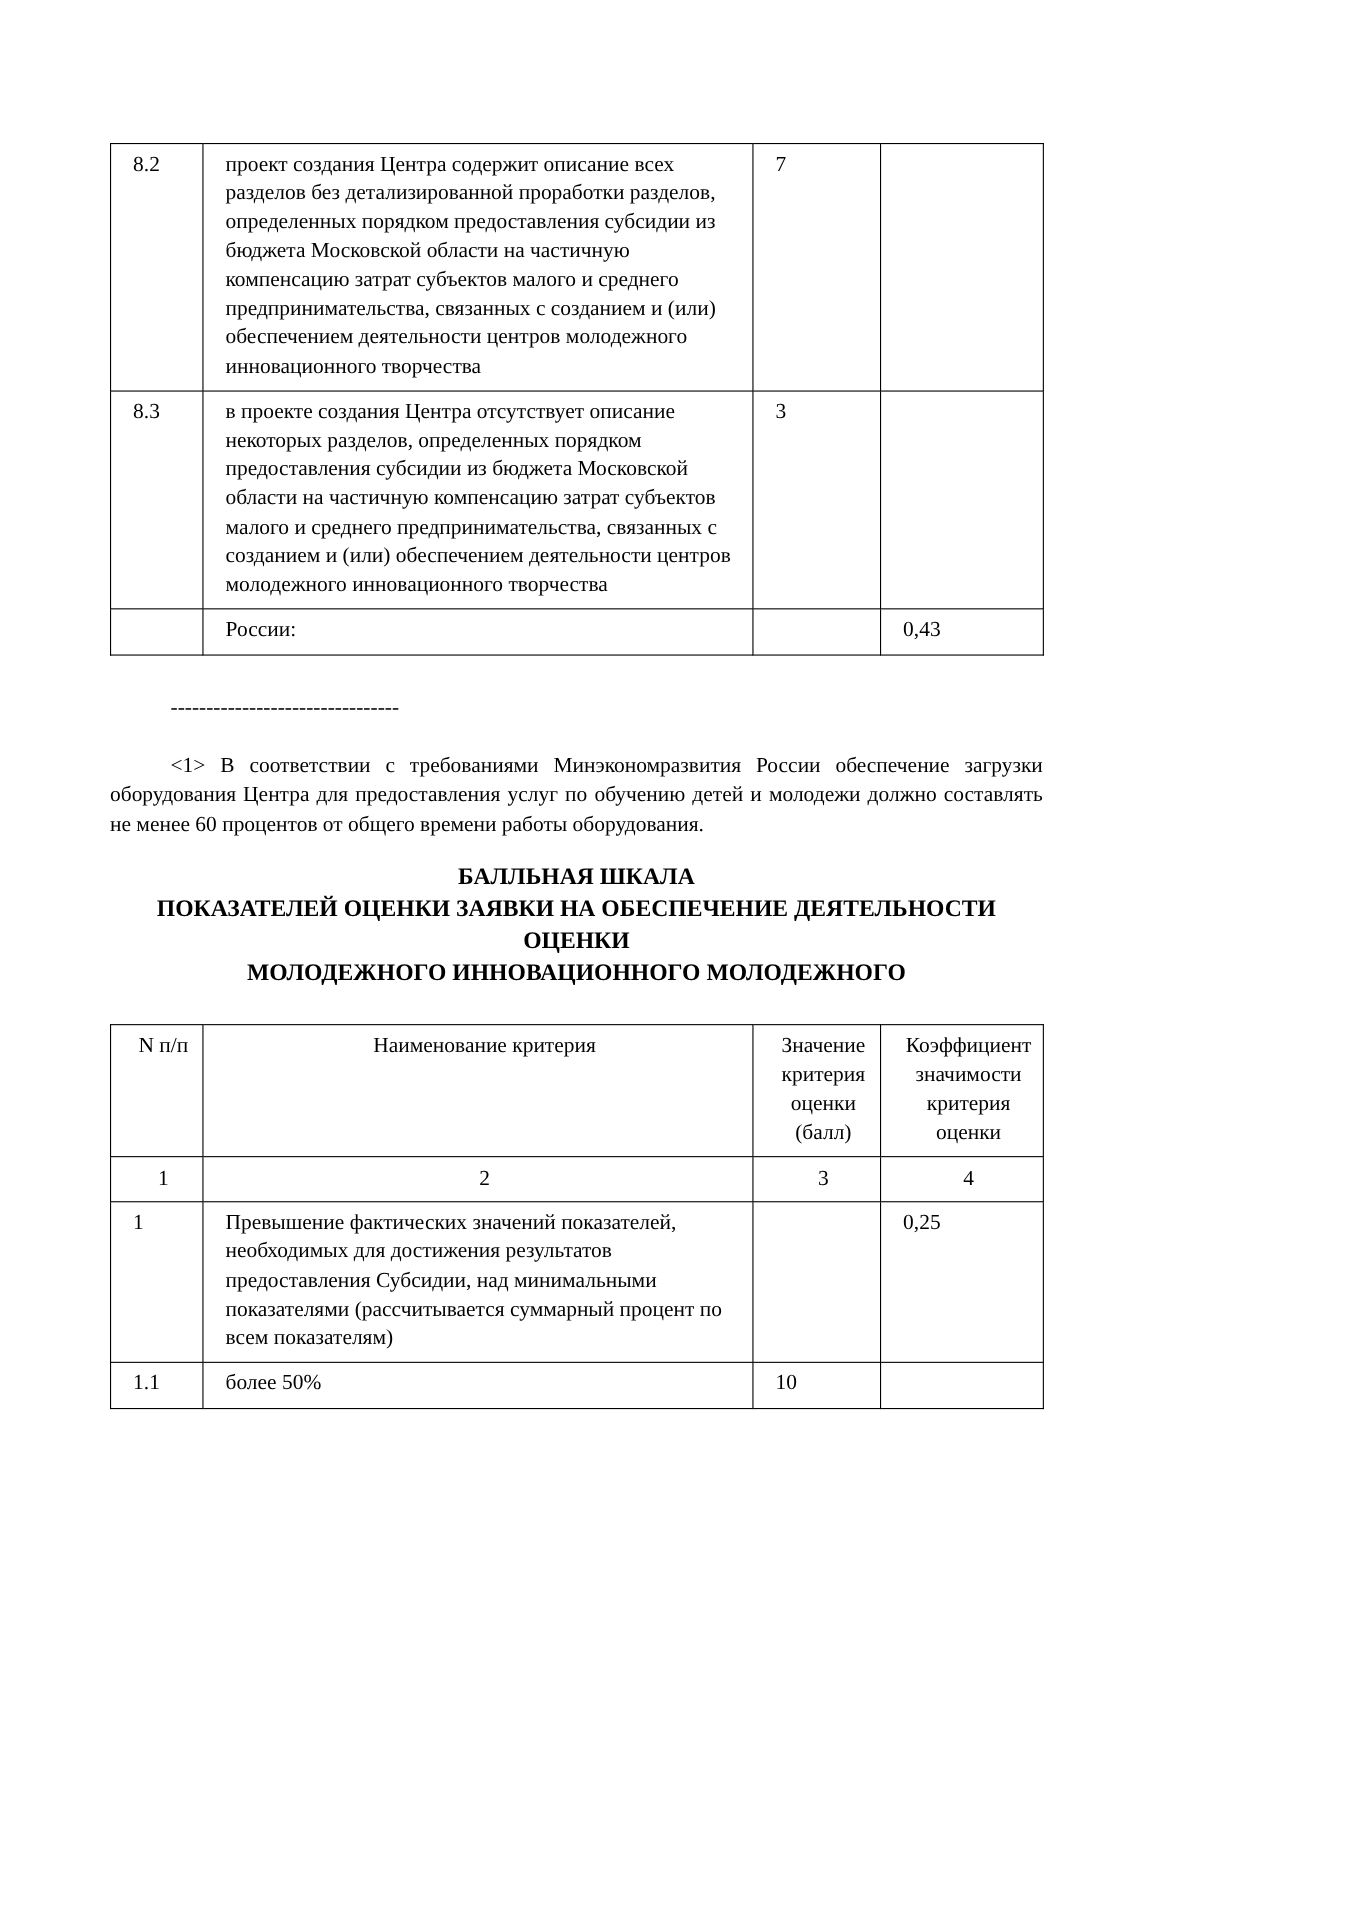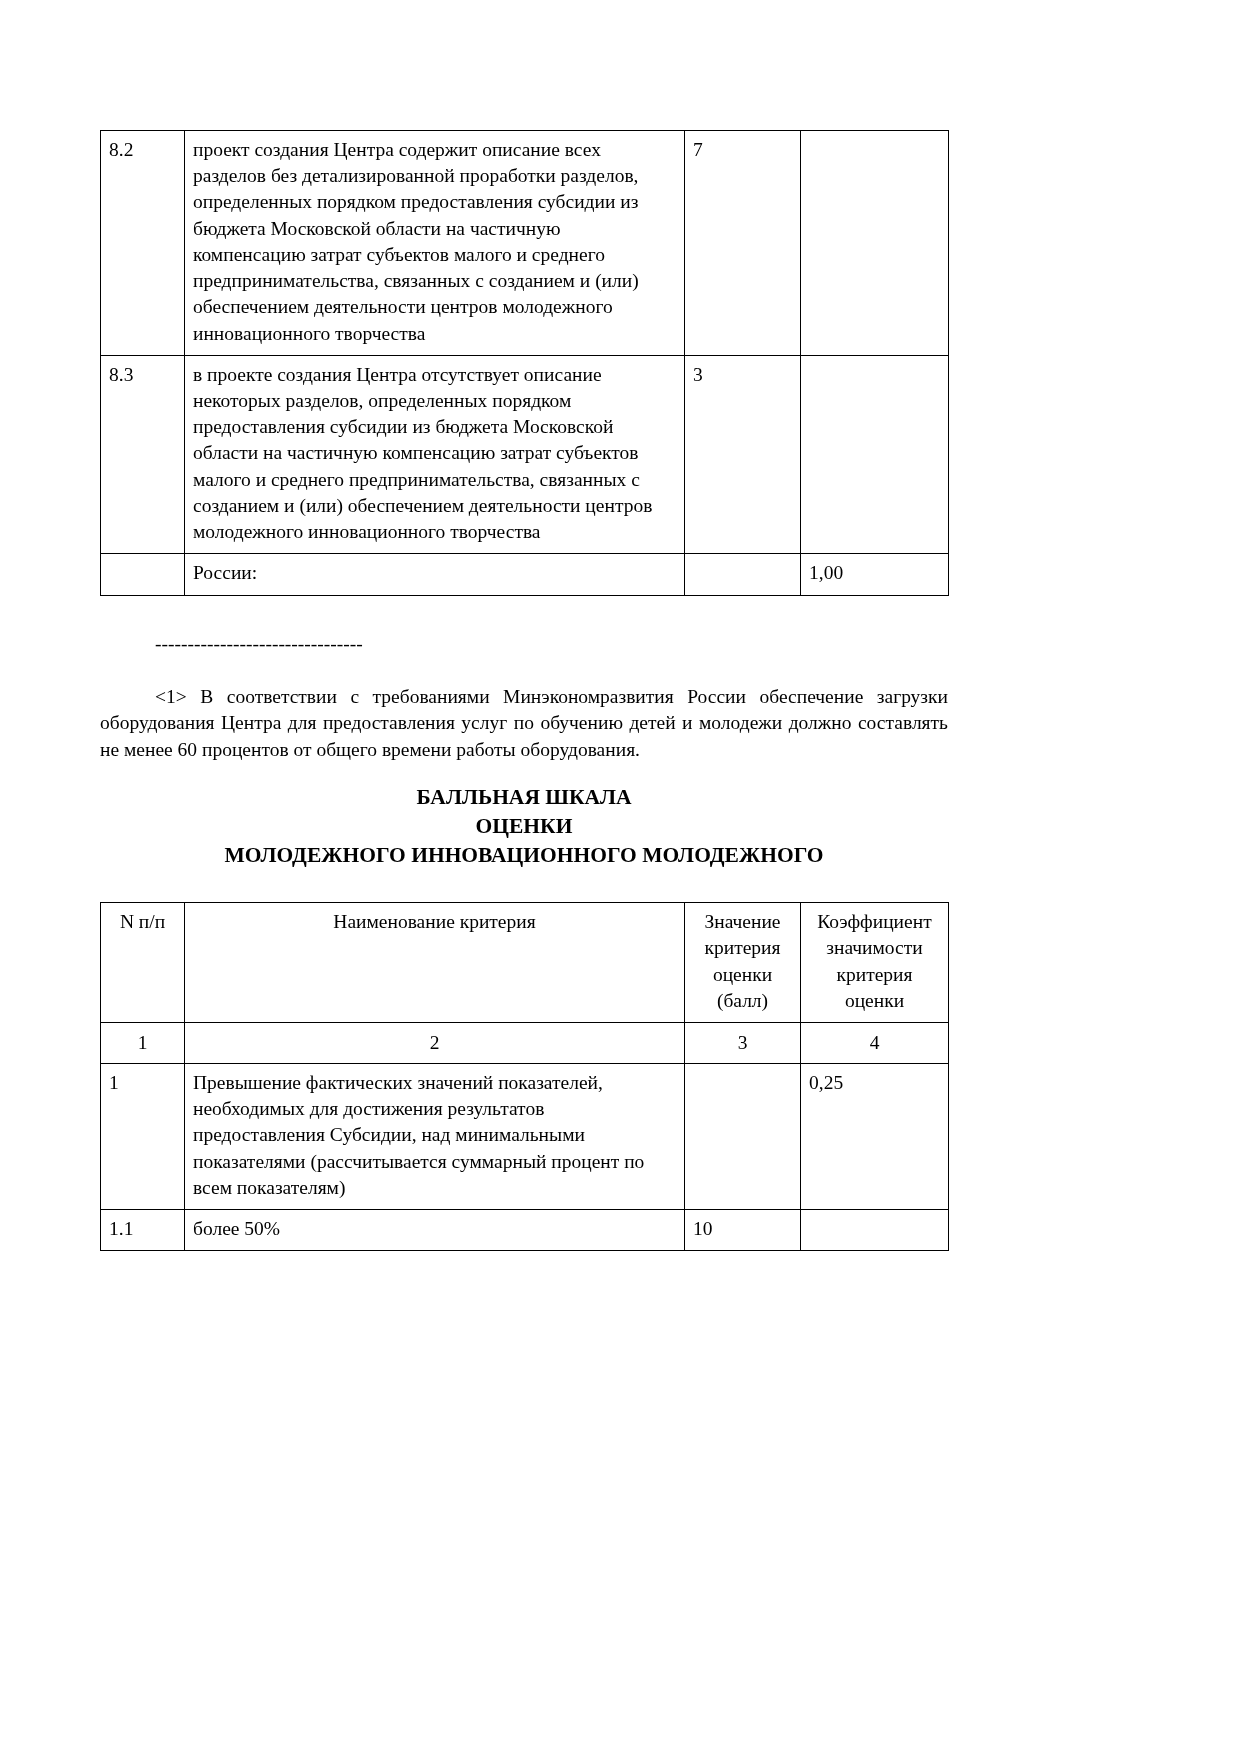--- a/index.html
+++ b/index.html
@@ -24,21 +24,21 @@
 
   
   table.doc-table {
     border-collapse: collapse;
     width: 848px;
     table-layout: fixed;
   }
   table.doc-table td {
     border: 1.4px solid #000000;
     vertical-align: top;
-    padding: 6px 8px 8px 8px;
+    padding: 6px 8px 8px 20px;
     font-size: 19.5px;
     line-height: 1.345;
   }
   
   .t1 col.c1 { width: 84px; }
   .t1 col.c2 { width: 500px; }
   .t1 col.c3 { width: 116px; }
   .t1 col.c4 { width: 148px; }
 
   
@@ -124,34 +124,35 @@
       <tr>
         <td>8.3</td>
         <td>в проекте создания Центра отсутствует описание некоторых разделов, определенных порядком предоставления субсидии из бюджета Московской области на частичную компенсацию затрат субъектов малого и среднего предпринимательства, связанных с созданием и (или) обеспечением деятельности центров молодежного инновационного творчества</td>
         <td>3</td>
         <td></td>
       </tr>
       <tr>
         <td></td>
         <td>России:</td>
         <td></td>
-        <td>1,00</td>
+        <td>0,43</td>
       </tr>
     </tbody>
   </table>
 
   <div class="sep-wrap">
     <span class="sep">--------------------------------</span>
   </div>
 
   <p class="footnote">&lt;1&gt; В соответствии с требованиями Минэкономразвития России обеспечение загрузки оборудования Центра для предоставления услуг по обучению детей и молодежи должно составлять не менее 60 процентов от общего времени работы оборудования.</p>
 
 
   <div class="heading">
     <span class="line">БАЛЛЬНАЯ ШКАЛА</span>
+    <span class="line">ПОКАЗАТЕЛЕЙ ОЦЕНКИ ЗАЯВКИ НА ОБЕСПЕЧЕНИЕ ДЕЯТЕЛЬНОСТИ</span>
     <span class="line">ОЦЕНКИ</span>
     <span class="line">МОЛОДЕЖНОГО ИННОВАЦИОННОГО МОЛОДЕЖНОГО</span>
   </div>
 
   <div class="table2-wrap">
     <table class="doc-table t2">
       <colgroup>
         <col class="c1">
           <col class="c2">
           <col class="c3">

